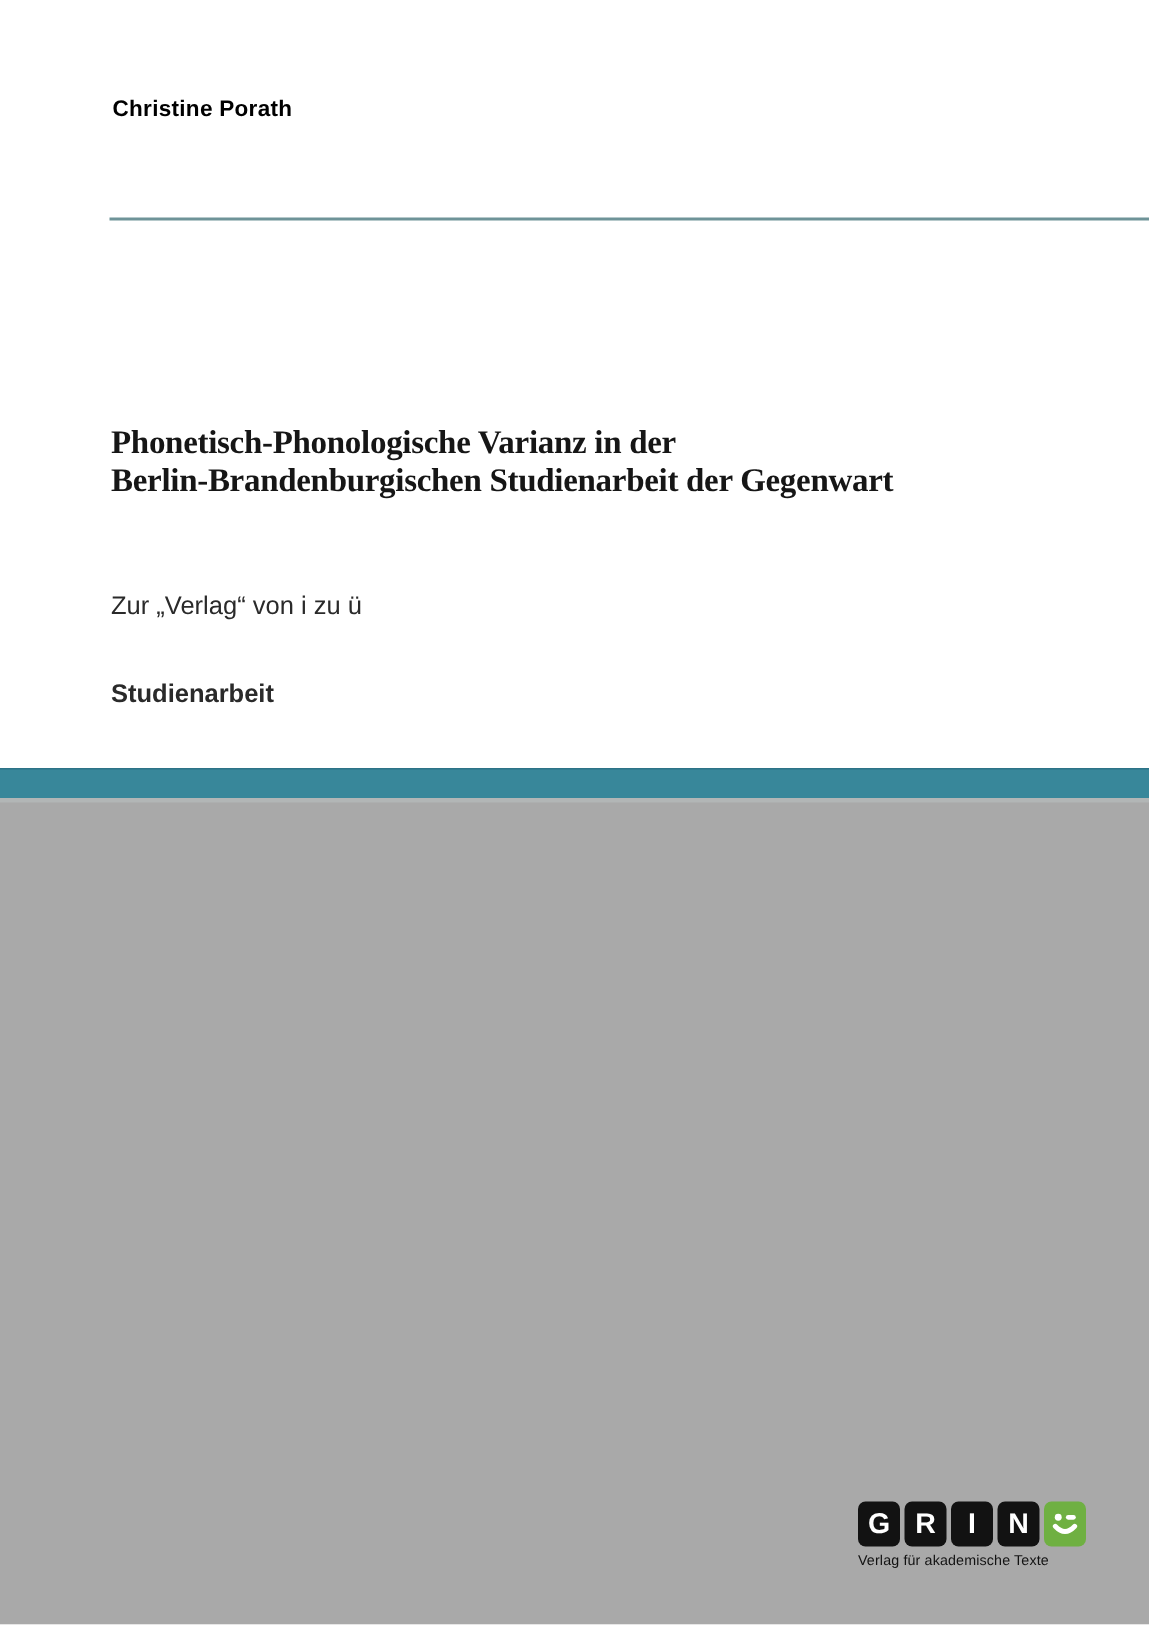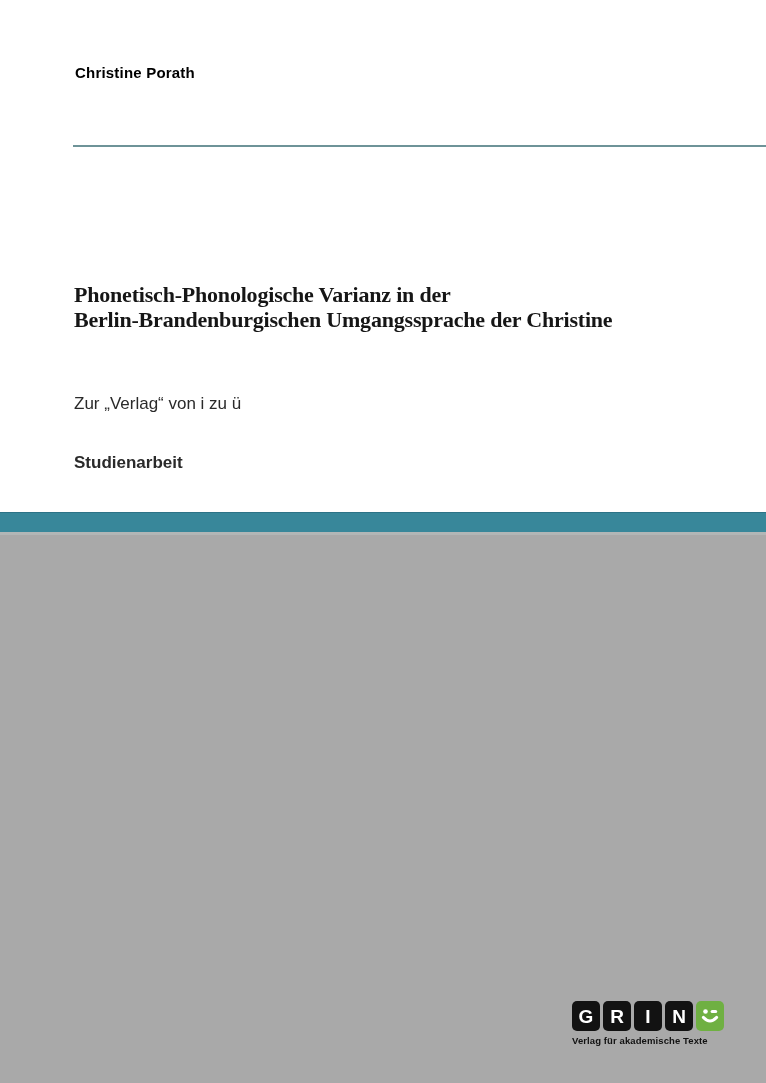--- a/index.html
+++ b/index.html
@@ -111,38 +111,38 @@
 
   .grin-tile.green {
     background: #6fb042;
   }
 
   .grin-tile svg { display: block; }
 
   .grin-tagline {
     margin-top: 4px;
     font-size: 9.5px;
-    font-weight: bold;
+    font-weight: normal;
     color: #121212;
     letter-spacing: 0.1px;
     white-space: nowrap;
   }
 </style>
 </head>
 <body>
 
 <div class="page">
 
   <div class="author">Christine Porath</div>
 
   <div class="header-rule"></div>
 
   <h1 class="title">
     <span>Phonetisch-Phonologische Varianz in der</span><br>
-    <span>Berlin-Brandenburgischen Umgangssprache der Christine</span>
+    <span>Berlin-Brandenburgischen Studienarbeit der Gegenwart</span>
   </h1>
 
   <div class="subtitle">Zur „Verlag“ von i zu ü</div>
 
   <div class="doctype">Studienarbeit</div>
 
   <div class="teal-bar"></div>
 
   <div class="gray-field"></div>
 

